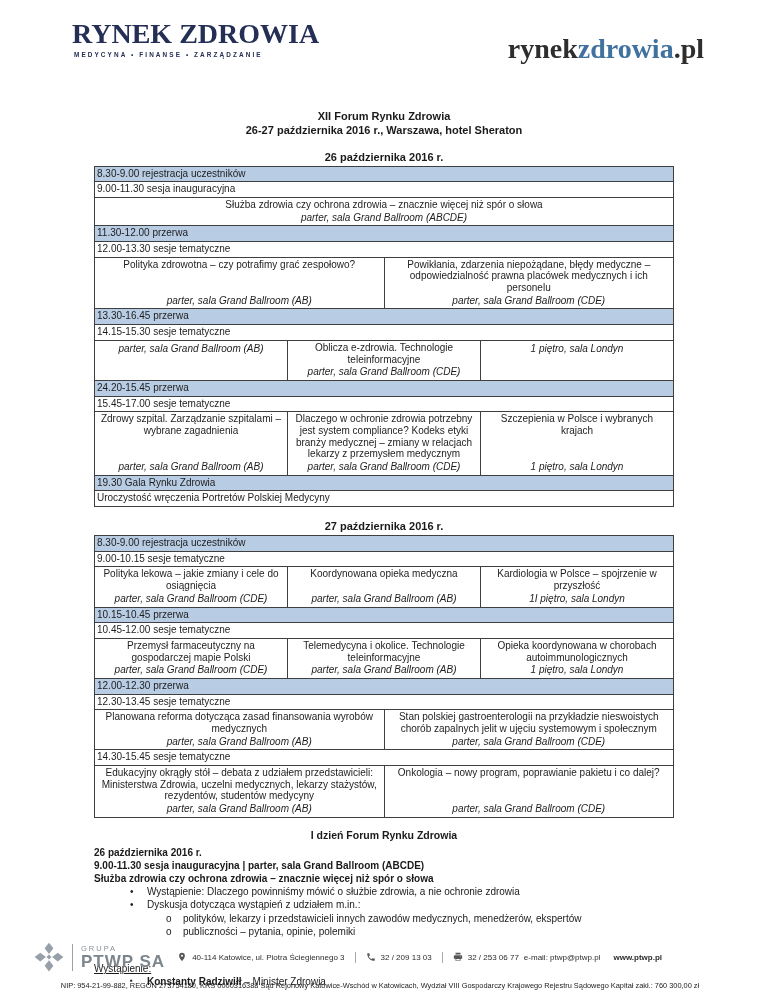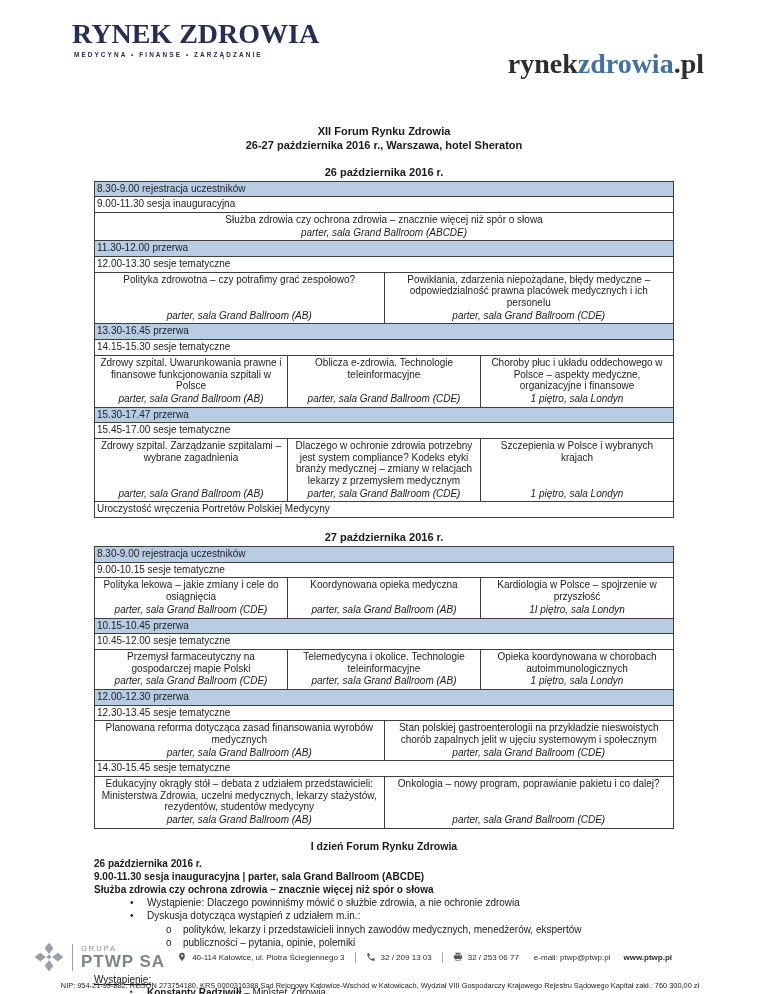--- a/index.html
+++ b/index.html
@@ -5,21 +5,21 @@
   * { box-sizing: border-box; }
   html, body { margin:0; padding:0; background:#fff; }
   .page { position:relative; width:768px; height:994px; overflow:hidden; background:#fff;
           font-family:"Liberation Sans", sans-serif; color:#1a1a1a; }
 
   
   .header { display:flex; justify-content:space-between; align-items:flex-start; padding:20px 64px 0 72px; }
   .logo-left { display:inline-block; }
   .logo-main { font-family:"Liberation Serif", serif; font-size:28px; font-weight:bold; color:#252e55; line-height:1; }
   .logo-sub  { font-size:6.4px; letter-spacing:2.1px; color:#252e55; font-weight:bold; margin-top:3px; padding-left:2px; }
-  .logo-right { font-family:"Liberation Serif", serif; font-size:28px; font-weight:bold; margin-top:28px; }
+  .logo-right { font-family:"Liberation Serif", serif; font-size:28px; font-weight:bold; margin-top:13px; }
   .lr-dark { color:#2e2e2e; } .lr-blue { color:#40719f; }
 
   
   .doc-title { margin-top:44px; text-align:center; font-size:11px; font-weight:bold; line-height:1.3; }
 
   .content { margin:0 94px; }
   .day-heading { text-align:center; font-weight:bold; font-size:11px; margin-top:13px; margin-bottom:3px; }
 
   
   .ftable { border:1px solid #3f3f3f; font-size:10px; line-height:1.17; color:#1d1d1d; }
@@ -49,21 +49,21 @@
   .footer { position:absolute; left:0; right:8px; bottom:4px; padding:0 34px; }
   .footer-row { display:flex; align-items:center; gap:12px; }
   .ptwp-logo { display:flex; align-items:center; gap:8px; }
   .ptwp-icon svg { width:30px; height:30px; display:block; }
   .ptwp-divider { width:1px; height:27px; background:#9aa2a9; }
   .grupa { font-size:7.5px; letter-spacing:2px; color:#8a9199; }
   .ptwp { font-size:17px; letter-spacing:1px; color:#7d858d; font-weight:bold; line-height:1.05; }
   .contact { display:flex; align-items:center; gap:5px; font-size:8px; color:#2c2c2c; flex:1; white-space:nowrap; }
   .cicon svg { width:10px; height:10px; fill:#555; display:block; }
   .sep { width:1px; height:11px; background:#aaa; margin:0 5px; }
-  .email { margin-left:10px; }
+  .email { }
   .web { font-weight:bold; margin-left:8px; }
   .legal { margin-top:9px; text-align:center; font-size:7.4px; color:#222; white-space:nowrap; }
 </style>
 </head>
 <body>
 
 <div class="page">
 
   <div class="header">
     <div class="logo-left">
@@ -110,51 +110,52 @@
           </div>
         </div>
         <div class="frow">
           <div class="band blue">13.30-16.45 przerwa</div>
         </div>
         <div class="frow">
           <div class="band">14.15-15.30 sesje tematyczne</div>
         </div>
         <div class="frow">
           <div class="fcell">
-            <div class="cell-title">Zdrowy szpital. Uwarunkowania prawne i finansowe funkcjonowania szpitali w Polsce</div>
             <div class="cell-loc">parter, sala Grand Ballroom (AB)</div>
           </div>
           <div class="fcell">
             <div class="cell-title">Oblicza e-zdrowia. Technologie teleinformacyjne</div>
             <div class="cell-loc">parter, sala Grand Ballroom (CDE)</div>
           </div>
           <div class="fcell">
-            <div class="cell-title">Choroby płuc i układu oddechowego w Polsce – aspekty medyczne, organizacyjne i finansowe</div>
             <div class="cell-loc">1 piętro, sala Londyn</div>
           </div>
         </div>
         <div class="frow">
-          <div class="band blue">15.30-17.47 przerwa</div>
+          <div class="band blue">24.20-15.45 przerwa</div>
         </div>
         <div class="frow">
           <div class="band">15.45-17.00 sesje tematyczne</div>
         </div>
         <div class="frow">
           <div class="fcell">
             <div class="cell-title">Zdrowy szpital. Zarządzanie szpitalami – wybrane zagadnienia</div>
             <div class="cell-loc">parter, sala Grand Ballroom (AB)</div>
           </div>
           <div class="fcell">
             <div class="cell-title">Dlaczego w ochronie zdrowia potrzebny jest system compliance? Kodeks etyki branży medycznej – zmiany w relacjach lekarzy z przemysłem medycznym</div>
             <div class="cell-loc">parter, sala Grand Ballroom (CDE)</div>
           </div>
           <div class="fcell">
             <div class="cell-title">Szczepienia w Polsce i wybranych krajach</div>
             <div class="cell-loc">1 piętro, sala Londyn</div>
           </div>
+        </div>
+        <div class="frow">
+          <div class="band blue">19.30 Gala Rynku Zdrowia</div>
         </div>
         <div class="frow">
           <div class="band">Uroczystość wręczenia Portretów Polskiej Medycyny</div>
         </div>
       </div>
 
     <div class="day-heading">27 października 2016 r.</div>
     <div class="ftable" id="table-day2">
         <div class="frow">
           <div class="band blue">8.30-9.00 rejestracja uczestników</div>

